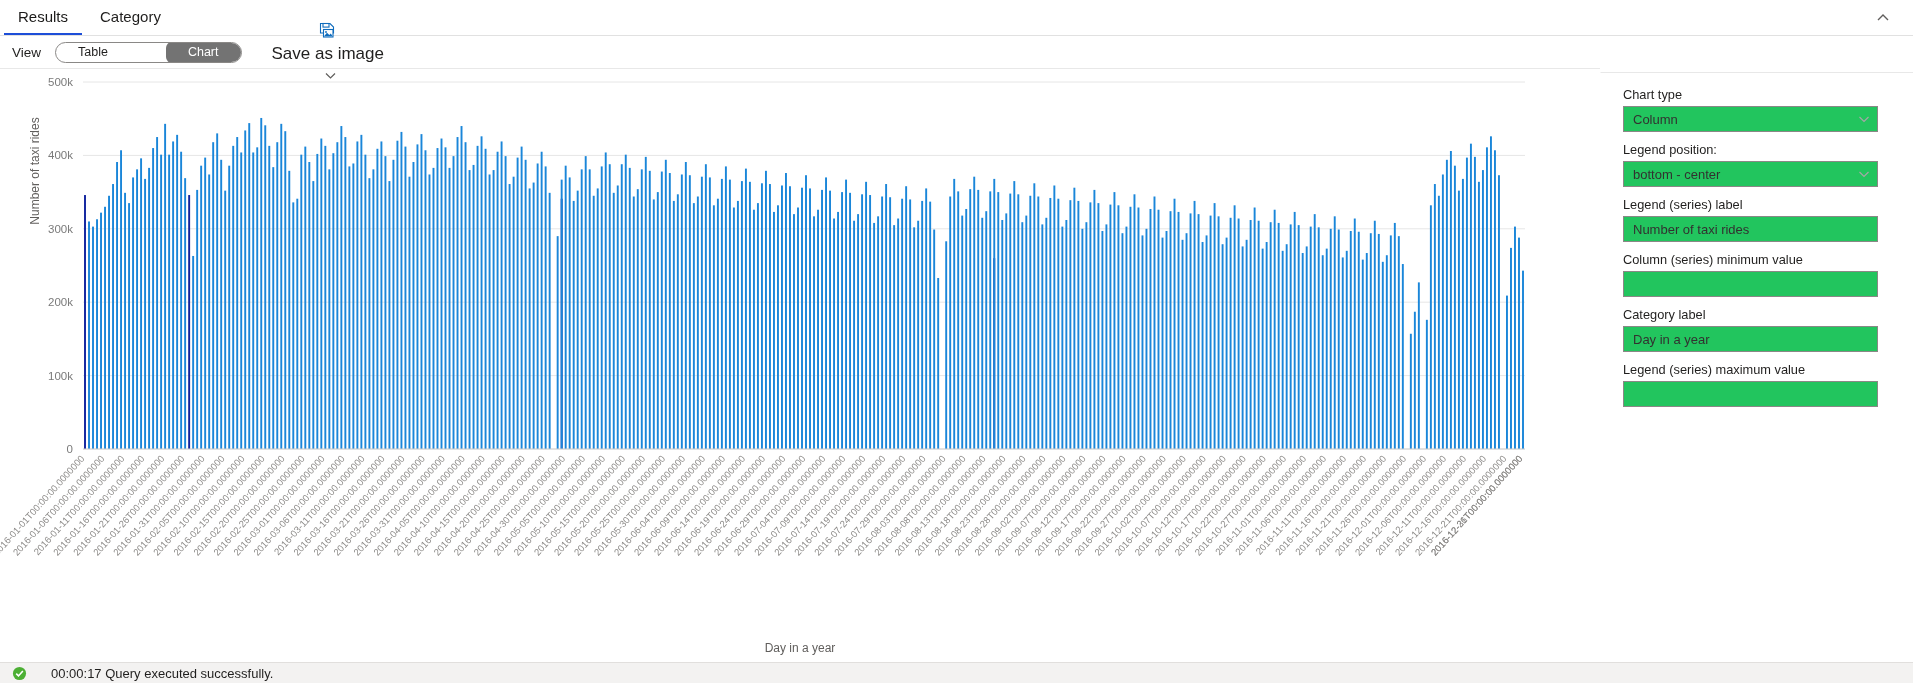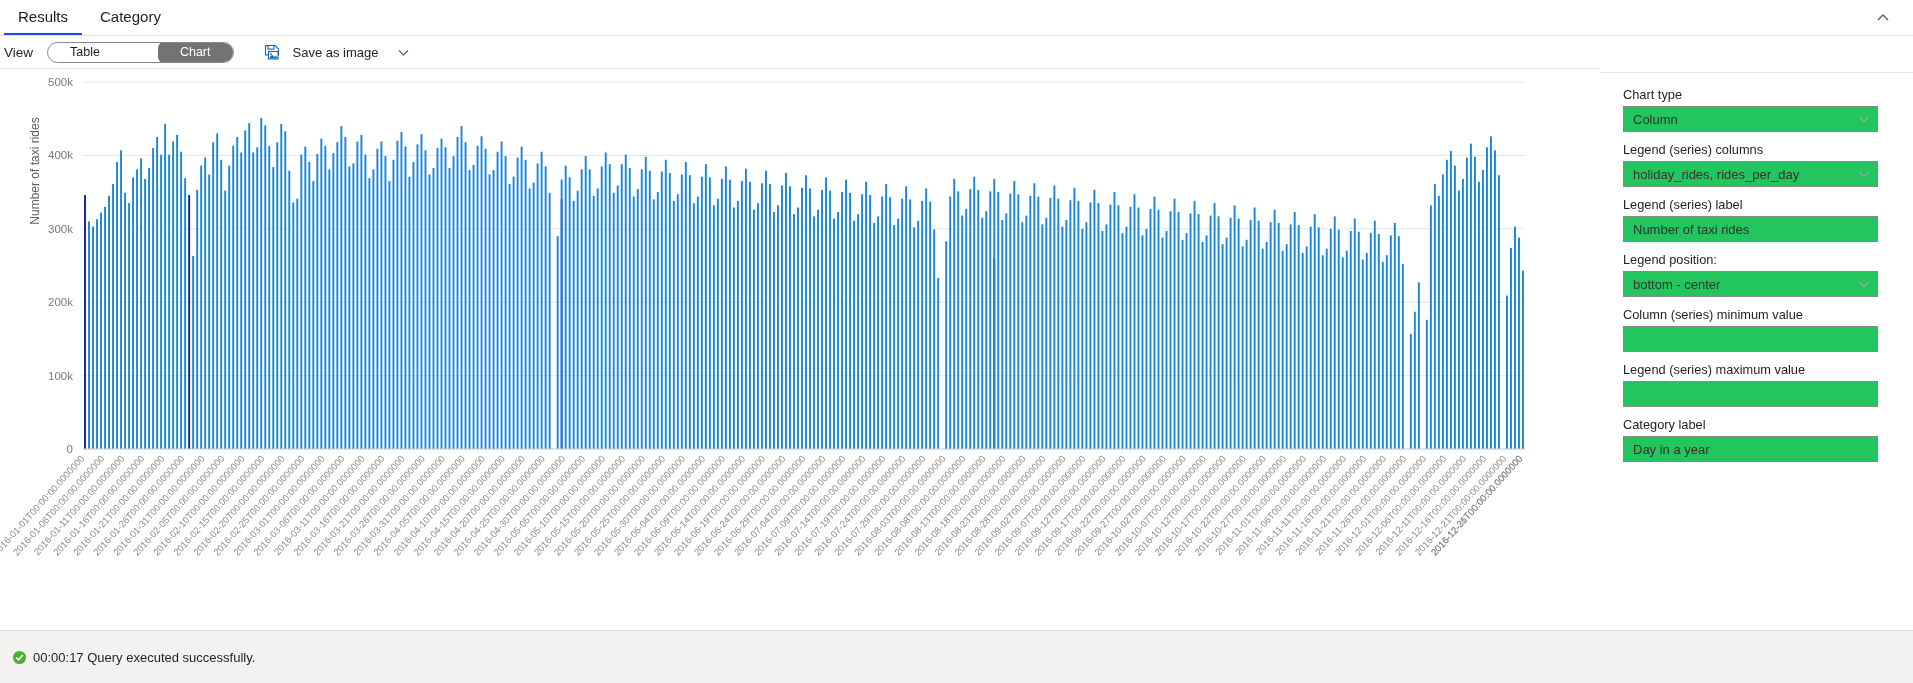--- a/index.html
+++ b/index.html
@@ -24,37 +24,37 @@
   }
   .tab.active { color:#1b1a19; border-bottom:2px solid #1d4ed8; font-weight:400; }
   .collapse-btn {
     position:absolute; right:14px; top:4px; width:32px; height:28px;
     display:flex; align-items:center; justify-content:center; cursor:pointer;
   }
 
   
   .toolbar {
     position:absolute; left:0; top:36px; width:1913px; height:32px;
-    display:flex; align-items:center; padding-left:4px;
+    display:flex; align-items:center; padding-left:12px;
     background:#fff;
   }
   .view-label { font-size:13.5px; color:#201f1e; margin-right:14px; }
   .pill-group {
     display:flex; align-items:center; height:21px;
     border:1px solid #8a8886; border-radius:11px; overflow:hidden; background:#fff;gap:36px;
   }
   .pill {
     font-size:12.5px; color:#201f1e; height:21px; line-height:21px;
     padding:0 22px; cursor:pointer; text-align:center;
   }
   .pill.active { background:#737373; color:#fff; border-radius:6px; }
   .tb-sep { width:26px; }
   .save-btn {
-    display:flex; align-items:center; gap:12px; cursor:pointer;
-    font-size:13px; color:#201f1e; padding:2px 4px;
+    display:flex; align-items:center; gap:5px; cursor:pointer;
+    font-size:17px; color:#201f1e; padding:2px 4px;flex-direction:column;
   }
   .chev-sm { margin-left:6px; }
 
   
   .body-area { position:absolute; left:0; top:68px; width:1913px; height:580px; }
   .chart-pane {
     position:absolute; left:0; top:0; width:1600px; height:580px;
     border-top:1px solid #e8e8e8;
   }
   .side-pane {
@@ -91,23 +91,23 @@
   .legend {
     position:absolute; left:0; top:600px; width:1600px;
     display:flex; align-items:center; justify-content:center; gap:44px;
   }
   .leg-item { display:flex; align-items:center; gap:8px; cursor:pointer; }
   .leg-dot { width:11px; height:11px; border-radius:50%; display:block; }
   .leg-txt { font-size:12.5px; font-weight:bold; color:#201f1e; }
 
   
   .statusbar {
-    position:absolute; left:0; bottom:0; width:1913px; height:53px;
+    position:absolute; left:0; bottom:0; width:1913px; height:21px;
     background:#f3f2f1; border-top:1px solid #e1dfdd;
-    display:flex; align-items:center; padding-left:12px; gap:6px;
+    display:flex; align-items:center; padding-left:12px; gap:24px;
   }
   .status-txt { font-size:13px; color:#201f1e; }
   .ok-icon { width:15px; height:15px; display:block; }
 </style>
 </head>
 <body>
 
 <div class="app">
 
   <div class="tabstrip">
@@ -616,65 +616,56 @@
         <span class="field-label">Chart type</span>
         <div class="ctl select">
           <span class="val">Column</span>
           <svg class="chev" width="14" height="14" viewBox="0 0 14 14">
             <path d="M2.5 5 L7 9.5 L11.5 5" fill="none" stroke="#a6a6a6" stroke-width="1.2"></path>
             </svg>
         </div>
       </div>
 
 
-      <div class="field">
-        <span class="field-label">Legend (series) columns</span>
-        <div class="ctl select">
-          <span class="val">holiday_rides, rides_per_day</span>
-          <svg class="chev" width="14" height="14" viewBox="0 0 14 14">
-            <path d="M2.5 5 L7 9.5 L11.5 5" fill="none" stroke="#a6a6a6" stroke-width="1.2"></path>
-            </svg>
-        </div>
-      </div>
-
-      <div class="field">
-        <span class="field-label">Legend (series) label</span>
-        <div class="ctl text">
-          <span class="val">Number of taxi rides</span>
-        </div>
-      </div>
 
       <div class="field">
         <span class="field-label">Legend position:</span>
         <div class="ctl select">
           <span class="val">bottom - center</span>
           <svg class="chev" width="14" height="14" viewBox="0 0 14 14">
             <path d="M2.5 5 L7 9.5 L11.5 5" fill="none" stroke="#a6a6a6" stroke-width="1.2"></path>
             </svg>
         </div>
       </div>
 
       <div class="field">
+        <span class="field-label">Legend (series) label</span>
+        <div class="ctl text">
+          <span class="val">Number of taxi rides</span>
+        </div>
+      </div>
+
+      <div class="field">
         <span class="field-label">Column (series) minimum value</span>
         <div class="ctl text empty">
           <span class="val"></span>
         </div>
       </div>
 
       <div class="field">
+        <span class="field-label">Category label</span>
+        <div class="ctl text">
+          <span class="val">Day in a year</span>
+        </div>
+      </div>
+
+      <div class="field">
         <span class="field-label">Legend (series) maximum value</span>
         <div class="ctl text empty">
           <span class="val"></span>
-        </div>
-      </div>
-
-      <div class="field">
-        <span class="field-label">Category label</span>
-        <div class="ctl text">
-          <span class="val">Day in a year</span>
         </div>
       </div>
 
     </div>
   </div>
 
   <div class="statusbar">
     <svg class="ok-icon" viewBox="0 0 16 16">
       <circle cx="8" cy="8" r="7" fill="#4caf34"></circle>
       <path d="M4.5 8.2 L6.9 10.6 L11.6 5.3" fill="none" stroke="#fff" stroke-width="1.7"></path>

